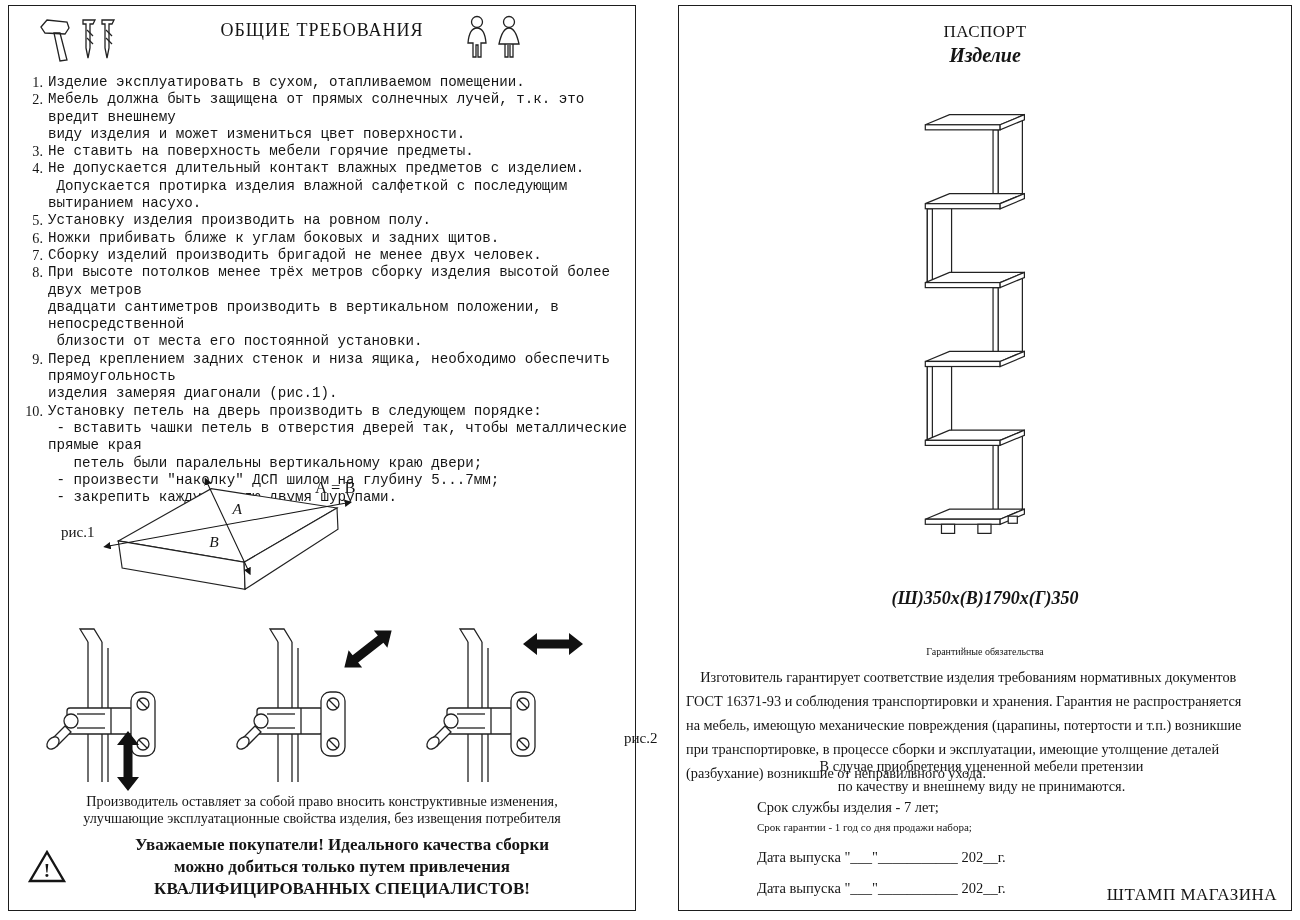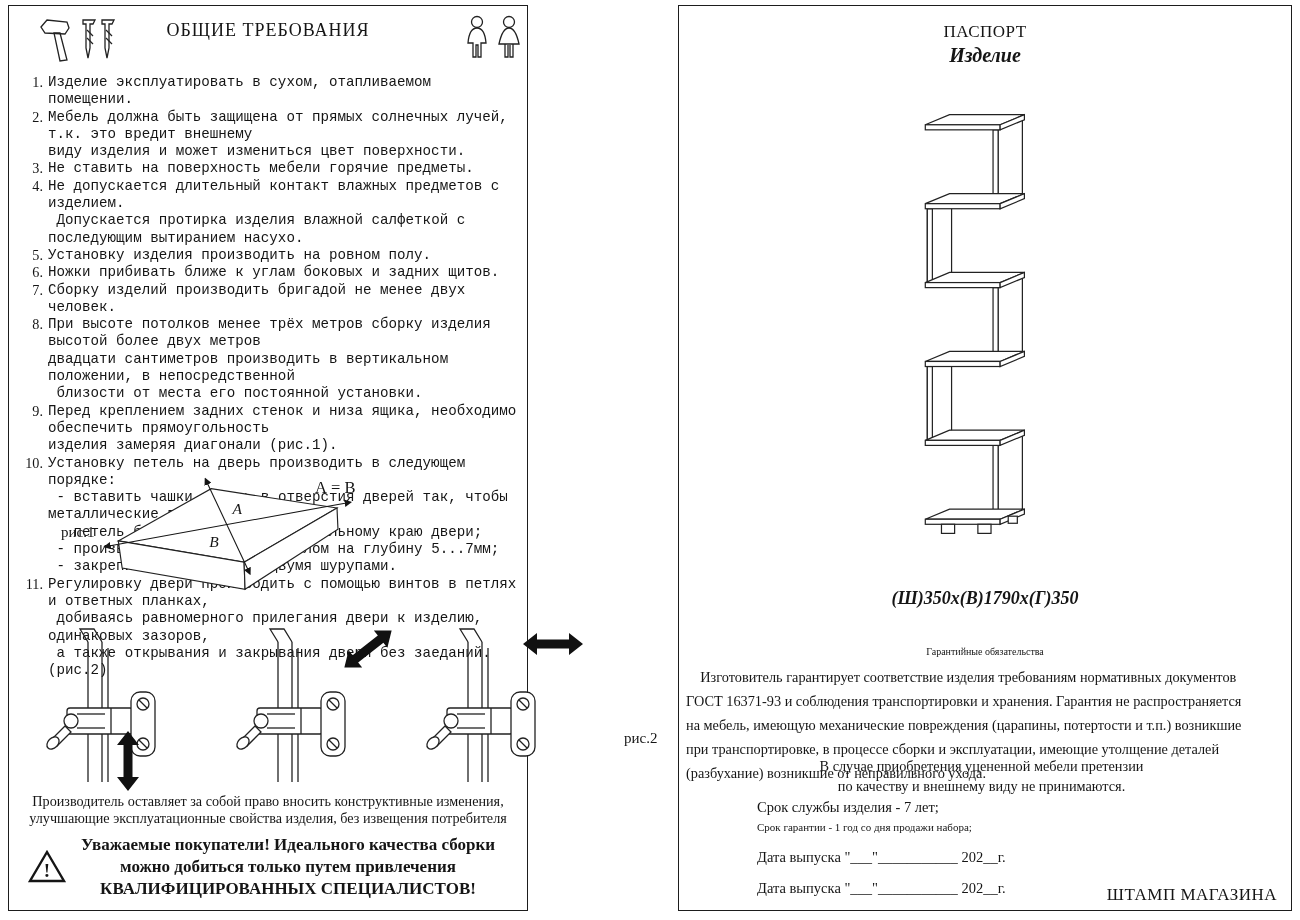--- a/index.html
+++ b/index.html
@@ -1,19 +1,19 @@
 <!DOCTYPE html>
 <html><head>
 <meta charset="utf-8">
 <style>
   html,body { margin:0; padding:0; background:#fff; }
   body { font-family:"Liberation Serif", serif; color:#151515; }
   .canvas { position:relative; width:1300px; height:920px; background:#fff; overflow:hidden; }
   .page { position:absolute; top:5px; height:906px; border:1.6px solid #1d1d1d; background:#fff; box-sizing:border-box; }
-  .page-left  { left:8px;  width:520px; }
+  .page-left  { left:8px;  width:628px; }
   .page-right { left:678px; width:614px; }
   .abs { position:absolute; }
 
   
   .lp-title { top:14px; left:0; right:0; text-align:center; font-size:18px; letter-spacing:1px; }
   .tools-ic  { top:8px; left:28px; }
   .people-ic { top:7px; left:452px; }
   .req-list { top:68px; left:6px; right:3px; font-size:14.2px; line-height:17.3px; }
   .req-item { display:flex; }
   .req-num { flex:0 0 28px; width:28px; text-align:right; padding-right:5px; }
@@ -124,26 +124,20 @@
           <div class="req-txt">Перед креплением задних стенок и низа ящика, необходимо обеспечить прямоугольность
 изделия замеряя диагонали (рис.1).</div>
         </div>
       <div class="req-item">
           <div class="req-num">10.</div>
           <div class="req-txt">Установку петель на дверь производить в следующем порядке:
  - вставить чашки петель в отверстия дверей так, чтобы металлические прямые края
    петель были паралельны вертикальному краю двери;
  - произвести "наколку" ДСП шилом на глубину 5...7мм;
  - закрепить каждую петлю двумя шурупами.</div>
-        </div>
-      <div class="req-item">
-          <div class="req-num">11.</div>
-          <div class="req-txt">Регулировку двери производить с помощью винтов в петлях и ответных планках,
- добиваясь равномерного прилегания двери к изделию, одинаковых зазоров,
- а также открывания и закрывания двери без заеданий. (рис.2)</div>
         </div>
     </div>
 
     <div class="abs fig1-label">рис.1</div>
 
     <svg class="abs fig1-wrap" width="300" height="148" viewBox="0 0 310 150">
       <defs>
         <marker id="ah" viewBox="0 0 10 10" refX="8" refY="5" markerWidth="7" markerHeight="7" orient="auto-start-reverse">
           <path d="M0,0 L10,5 L0,10 z" fill="#151515"></path>
         </marker>

